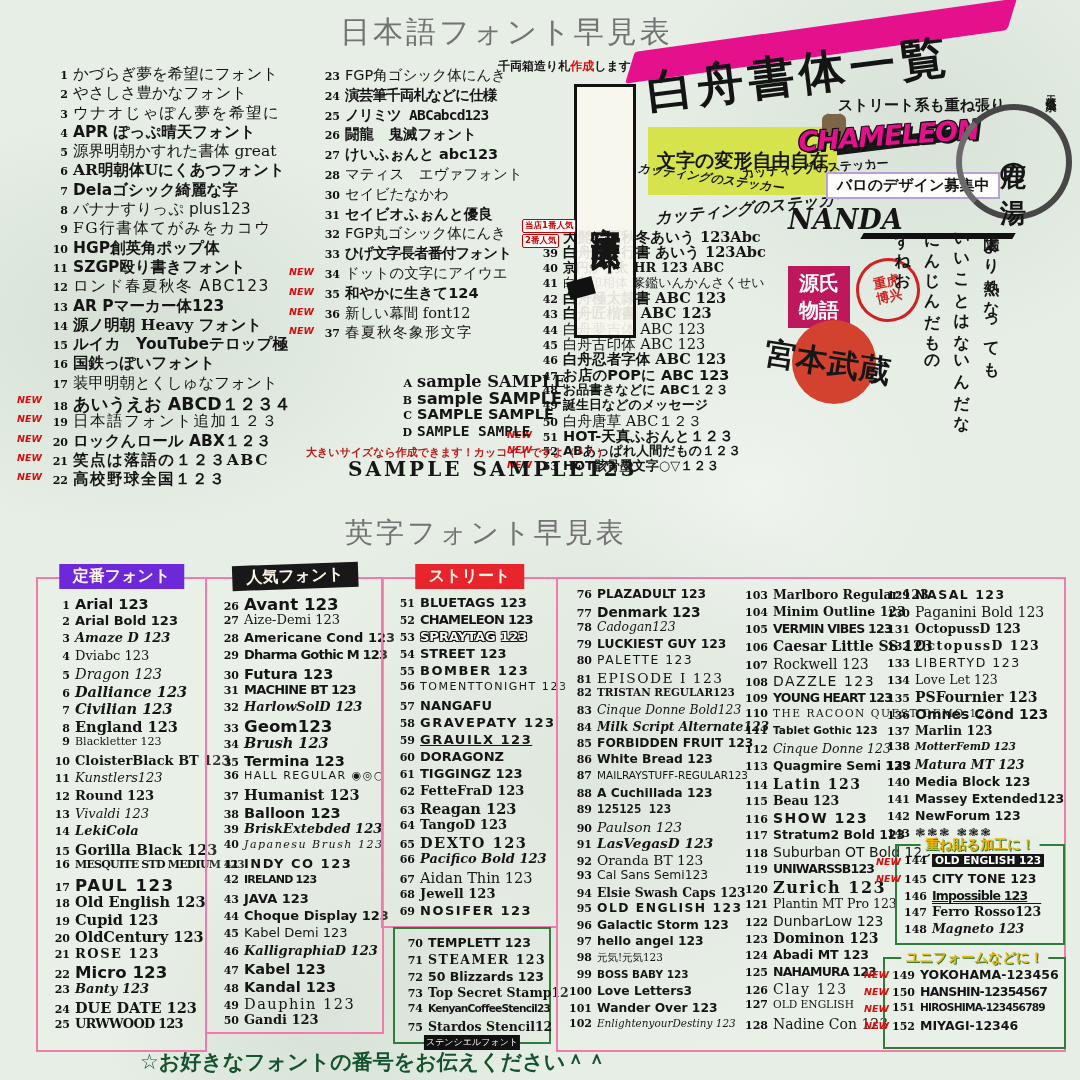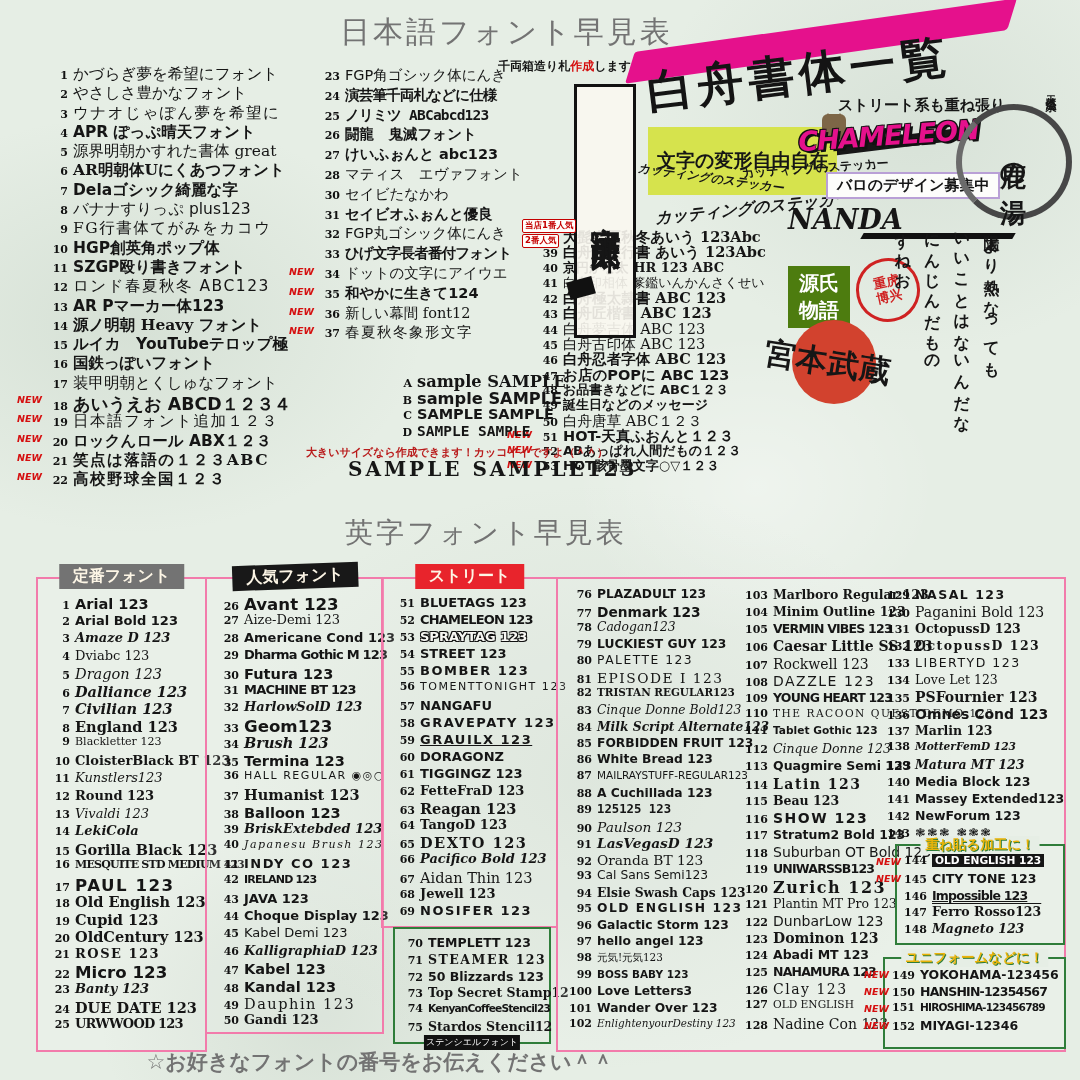--- a/index.html
+++ b/index.html
@@ -31,21 +31,21 @@
   .s-script{font-family:"DejaVu Serif",serif;font-style:italic}
   .s-sp{letter-spacing:1.5px}.s-tight{letter-spacing:-0.8px}
   .s-lg{font-size:1.12em}.s-xl{font-size:1.28em}.s-sm{font-size:0.85em}
   .s-u{text-decoration:underline}.s-o{text-decoration:overline}
   .s-inv{background:#151515;color:#fff;padding:0 3px}
   .s-outline{color:#f8f8f4;text-shadow:-1px -1px 0 #111,1px -1px 0 #111,-1px 1px 0 #111,1px 1px 0 #111}
   
   .gbox{position:absolute;border:2px solid #f27bab;background:rgba(255,255,255,.12)}
   .ghead{position:absolute;top:-15px;left:50%;transform:translateX(-50%);white-space:nowrap;
     font-weight:700;font-size:16px;padding:2px 14px;color:#fdf6e6}
-  .ghead.brown{background:#737373}
+  .ghead.brown{background:#6d28d9}
   .ghead.black{background:#181818;transform:translateX(-50%) rotate(-2deg);font-family:"DejaVu Serif",serif}
   .ghead.red{background:#e8242c}
   .greenbox{position:absolute;border:2px solid #2f7d3a}
   .greenhead{position:absolute;top:-10px;left:50%;transform:translateX(-50%);white-space:nowrap;
     font-weight:900;font-size:13.5px;color:#eab308;background:#e6eee5;padding:0 5px;
     text-shadow:1px 1px 0 #2f7d3a}
   .stencil-label{position:absolute;bottom:-8px;left:50%;transform:translateX(-50%);
     background:#111;color:#fff;font-size:9px;padding:1px 2px;white-space:nowrap}
   
   .swoosh{position:absolute;left:628px;top:26px;width:386px;height:30px;background:#e5118c;
@@ -77,39 +77,39 @@
     font-style:italic;font-size:27px;white-space:nowrap}
   .rakawa{position:absolute;left:868px;top:200px;font-weight:900;font-size:27px;letter-spacing:0;white-space:nowrap}
   .rakawa-bar{position:absolute;left:862px;top:233px;width:152px;height:6px;background:#111;
     transform:skewX(-30deg)}
   .onsen{position:absolute;left:1042px;top:86px;writing-mode:vertical-rl;font-family:"DejaVu Serif",serif;
     font-weight:700;font-size:11px;letter-spacing:2px}
   .shika{position:absolute;left:956px;top:104px;width:104px;height:104px;border:6px solid #474747;
     border-left-color:#6b6b6b;border-radius:50%;display:flex;align-items:center;justify-content:center}
   .shika-txt{writing-mode:vertical-rl;font-family:"DejaVu Serif",serif;font-weight:900;font-size:26px;
     letter-spacing:4px}
-  .genji{position:absolute;left:788px;top:266px;width:62px;height:62px;background:#4d7c0f;color:#fff;
+  .genji{position:absolute;left:788px;top:266px;width:62px;height:62px;background:#be185d;color:#fff;
     font-family:"DejaVu Serif",serif;font-weight:900;font-size:20px;line-height:1.35;text-align:center;
     padding-top:4px;box-sizing:border-box}
   .stamp{position:absolute;left:856px;top:258px;width:58px;height:58px;border:3px solid #cf2222;
     border-radius:50%;color:#cf2222;display:flex;flex-direction:column;align-items:center;justify-content:center;
     font-family:"DejaVu Serif",serif;font-weight:900;font-size:13px;line-height:1.15;transform:rotate(-12deg)}
   .musashi{position:absolute;left:764px;top:316px;width:180px;height:95px}
   .musashi-circle{position:absolute;left:28px;top:4px;width:84px;height:84px;background:#d2422e;border-radius:50%}
   .musashi-txt{position:absolute;left:0;top:26px;font-family:"DejaVu Serif",serif;font-weight:900;
     font-size:31px;letter-spacing:1px;transform:rotate(9deg);white-space:nowrap}
   .quote{position:absolute;left:888px;top:222px;height:245px;writing-mode:vertical-rl;
     font-family:"DejaVu Serif",serif;font-weight:700;font-size:16px;letter-spacing:2px;line-height:1.85}
   .quote span{display:block}
   .note-top{position:absolute;left:498px;top:58px;font-weight:700;font-size:12px;white-space:nowrap}
   .note-top .red{color:#d50f0f}
   .samples-note{position:absolute;left:306px;top:445px;color:#b91c1c;font-weight:700;font-size:11px;white-space:nowrap}
   .samples-stencil{position:absolute;left:348px;top:457px;font-family:"DejaVu Serif",serif;font-weight:900;
     font-size:20px;letter-spacing:3px;white-space:nowrap}
-  .footer-note{position:absolute;left:140px;top:1048px;width:480px;text-align:center;color:#737373;
+  .footer-note{position:absolute;left:140px;top:1048px;width:480px;text-align:left;color:#14532d;
     font-weight:900;font-size:21px;white-space:nowrap}
 </style>
 </head>
 <body>
 
 <div class="page">
 
   <div class="sec-title" style="left:340px;top:12px">日本語フォント早見表</div>
 
   <div class="col fs155" style="left:44px;top:64px;--rh:19.3px">

